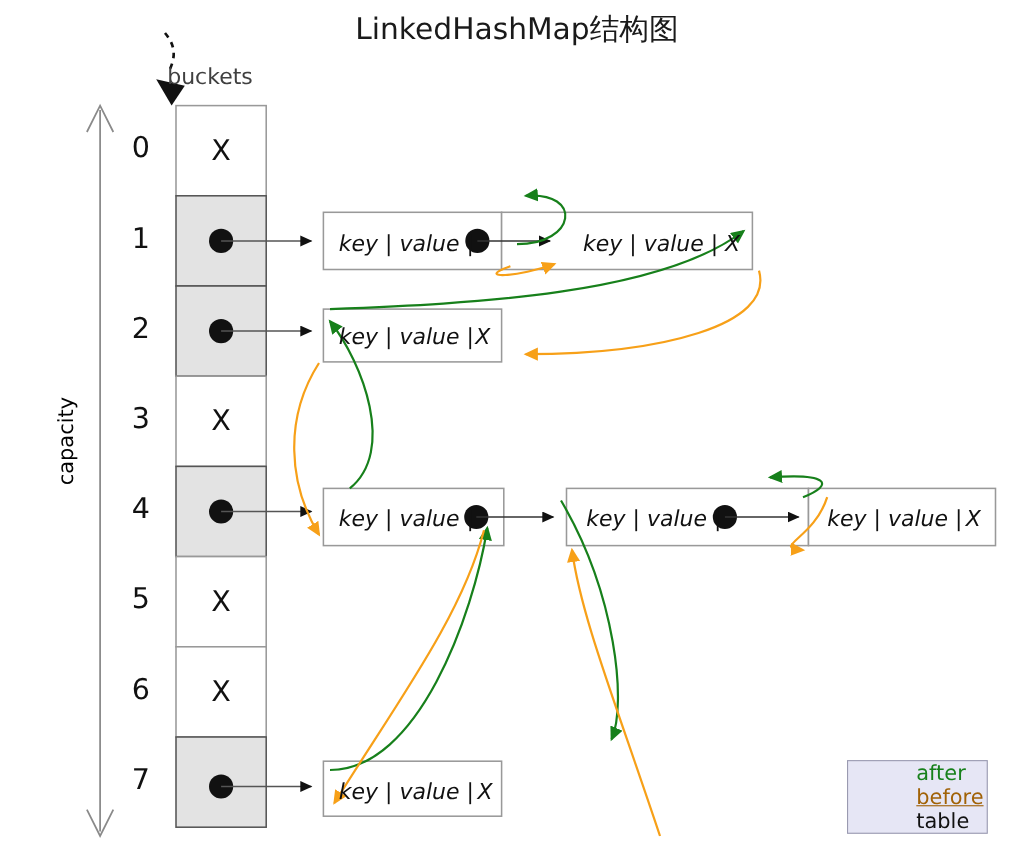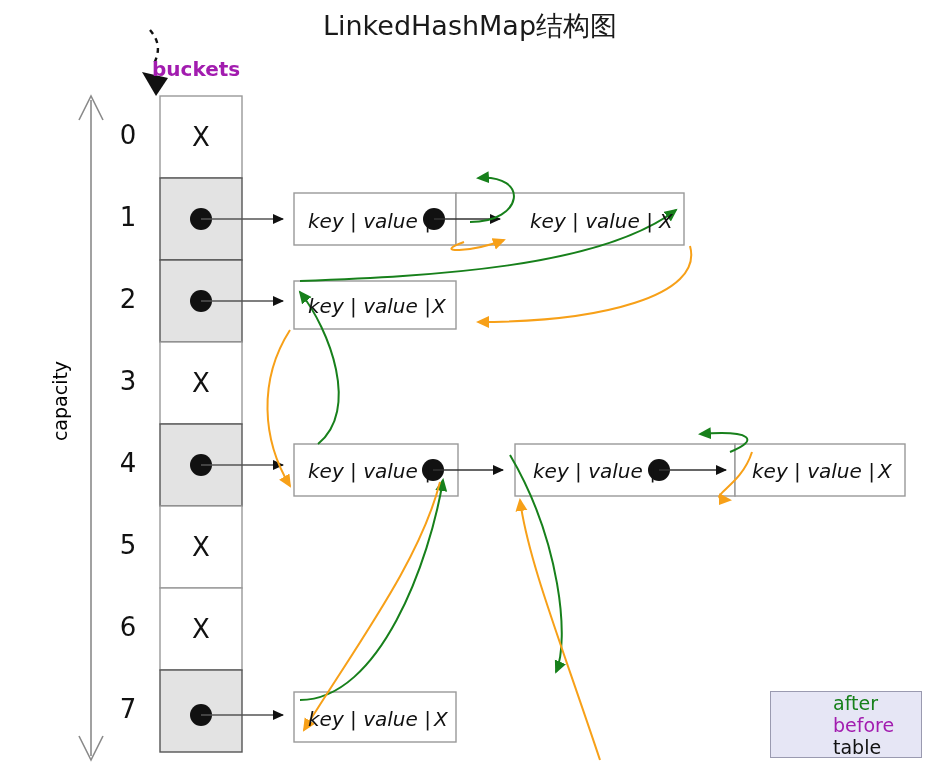--- a/index.html
+++ b/index.html
@@ -47,22 +47,22 @@
     top: 16px;
     font-size: 19px;
     color: #2222ee;
     white-space: nowrap;
   }
   #buckets-label {
     position: absolute;
     left: 152px;
     top: 57px;
     font-size: 20px;
-    font-weight: bold;
-    color: #a21caf;
+    font-weight: normal;
+    color: #404040;
     white-space: nowrap;
   }
 
   
   #capacity-label {
     position: absolute;
     left: -10px;
     top: 390px;
     width: 140px;
     text-align: center;
@@ -101,21 +101,21 @@
     color: #111;
     white-space: nowrap;
     font-family: "DejaVu Sans", "Liberation Sans", sans-serif;
   }
 
   
   #legend {
     position: absolute;
     left: 770px;
     top: 691px;
-    width: 152px;
+    width: 128px;
     height: 67px;
     background: #e6e6f5;
     border: 1px solid #9a9ab0;
     box-sizing: border-box;
     text-align: right;
   }
   .legend-row {
     position: absolute;
     left: 0;
     width: 131px;
@@ -123,21 +123,21 @@
   }
   .legend-label {
     position: absolute;
     left: 62px;
     top: 0px;
     font-size: 19px;
     white-space: nowrap;
     line-height: 22px;
   }
   .lbl-after  { color: #17801b; }
-  .lbl-before { color: #a21caf; }
+  .lbl-before { color: #a16207; text-decoration: underline; }
   .lbl-next   { color: #111111; }
 </style>
 </head>
 <body>
 
 <div id="stage">
 
   <svg id="svg-layer" viewBox="0 0 942 770" xmlns="http://www.w3.org/2000/svg">
     <defs>
       <marker id="mk-black" markerWidth="12" markerHeight="12" refX="10" refY="5" orient="auto" markerUnits="userSpaceOnUse">

